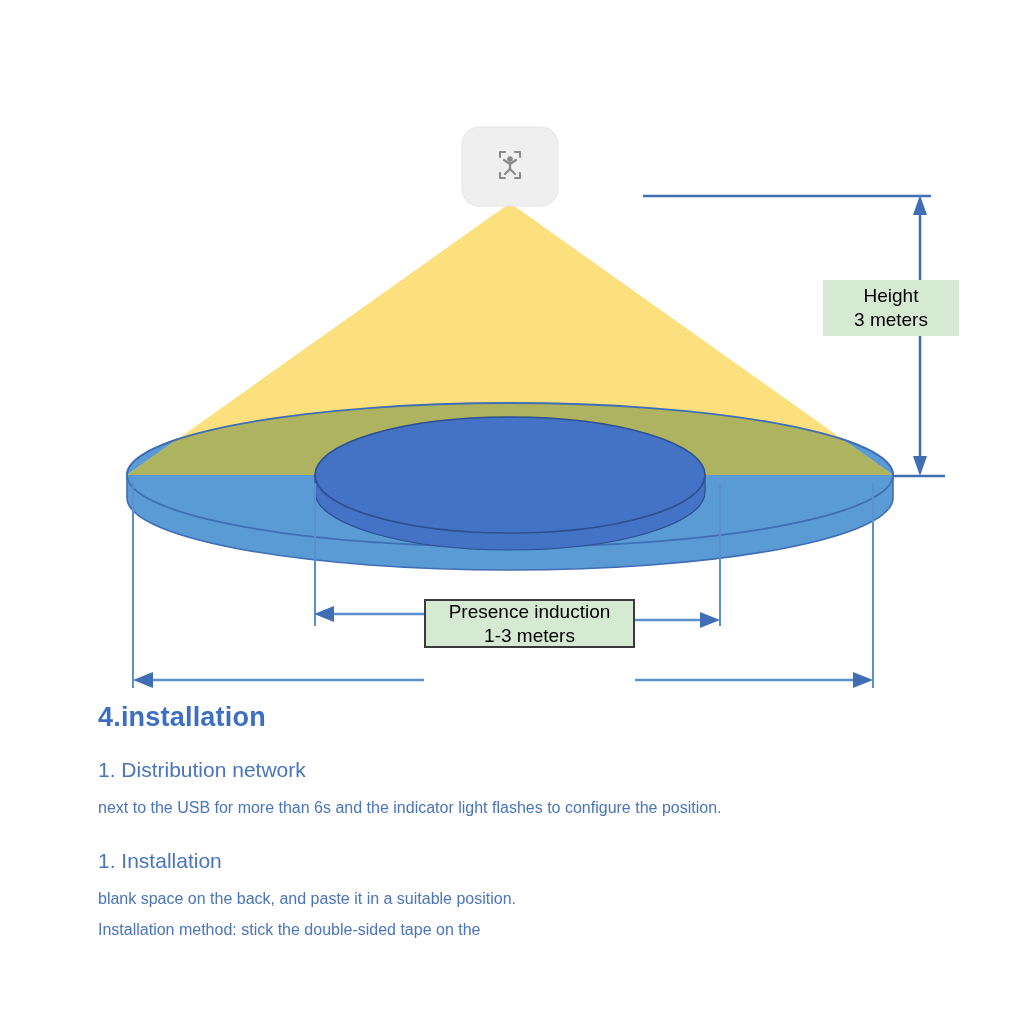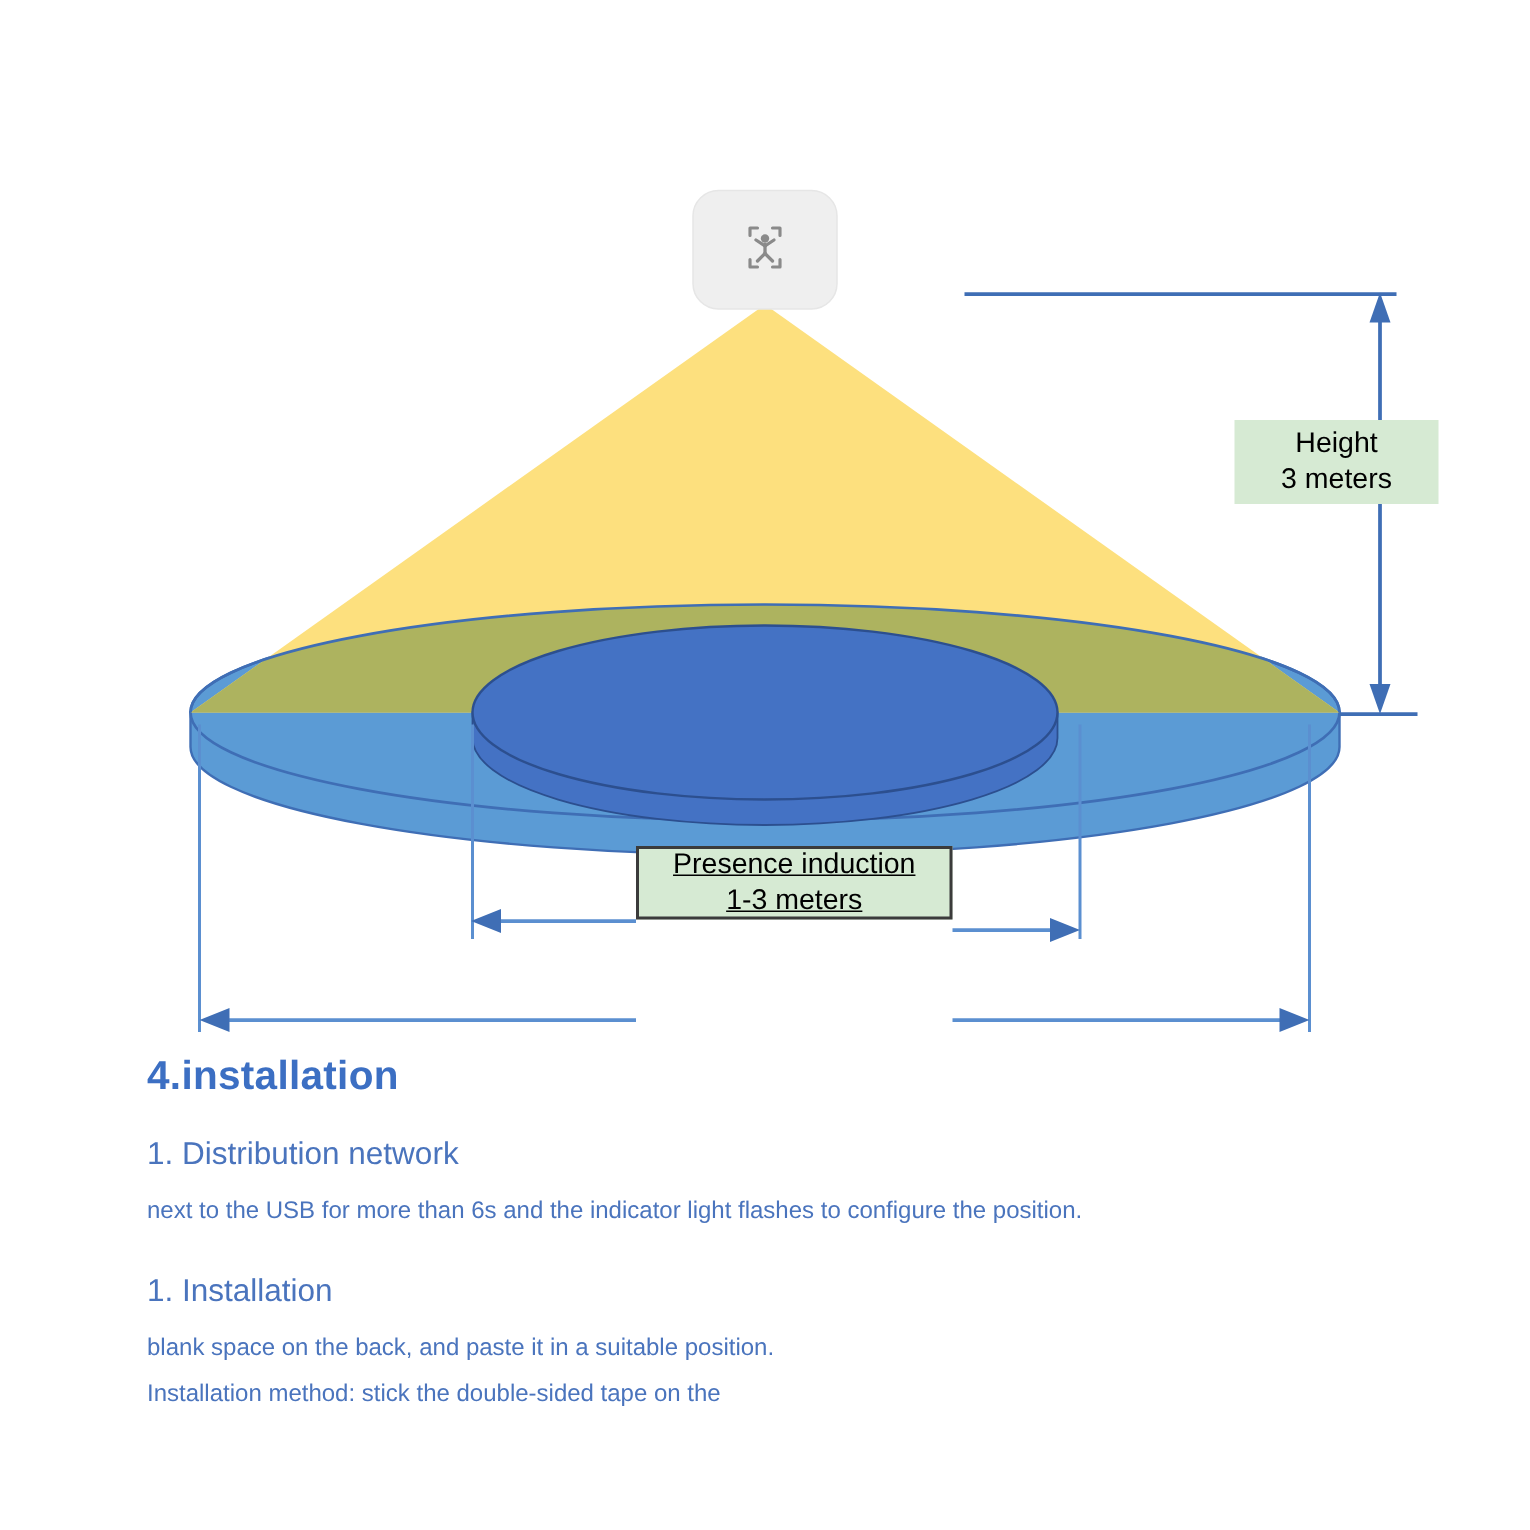--- a/index.html
+++ b/index.html
@@ -59,24 +59,23 @@
   }
 
   #callout-height {
     left: 823px;
     top: 237px;
     width: 136px;
     height: 56px;
   }
   #callout-presence {
     left: 424px;
-    top: 521px;
+    top: 556px;
     width: 211px;
     height: 49px;
-    text-decoration: underline;
   }
   #callout-micro {
     left: 424px;
     top: 613px;
     width: 211px;
     height: 49px;
   }
   .callout-line-1,
   .callout-line-2 {
     display: block;

